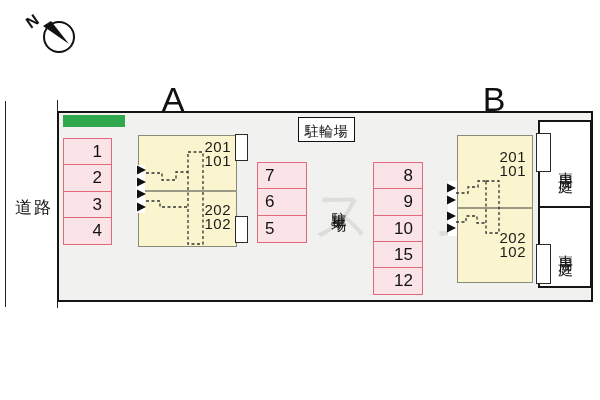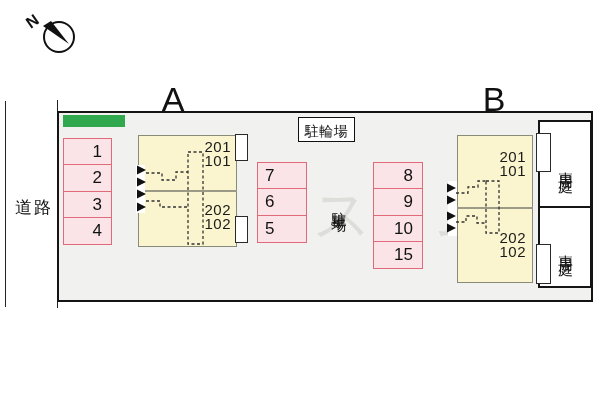--- a/index.html
+++ b/index.html
@@ -137,20 +137,23 @@
       </div>
     <div class="pcell">
         <span>9</span>
       </div>
     <div class="pcell">
         <span>10</span>
       </div>
     <div class="pcell">
         <span>15</span>
       </div>
+    <div class="pcell">
+        <span>12</span>
+      </div>
   </div>
 
   <div id="bicycle-box">
     <span>駐輪場</span>
   </div>
 
   <div id="parking-lot-label" class="vtext">駐車場</div>
 
   <div class="bldg" id="block-a"></div>
   <div class="divider" id="divider-a"></div>

